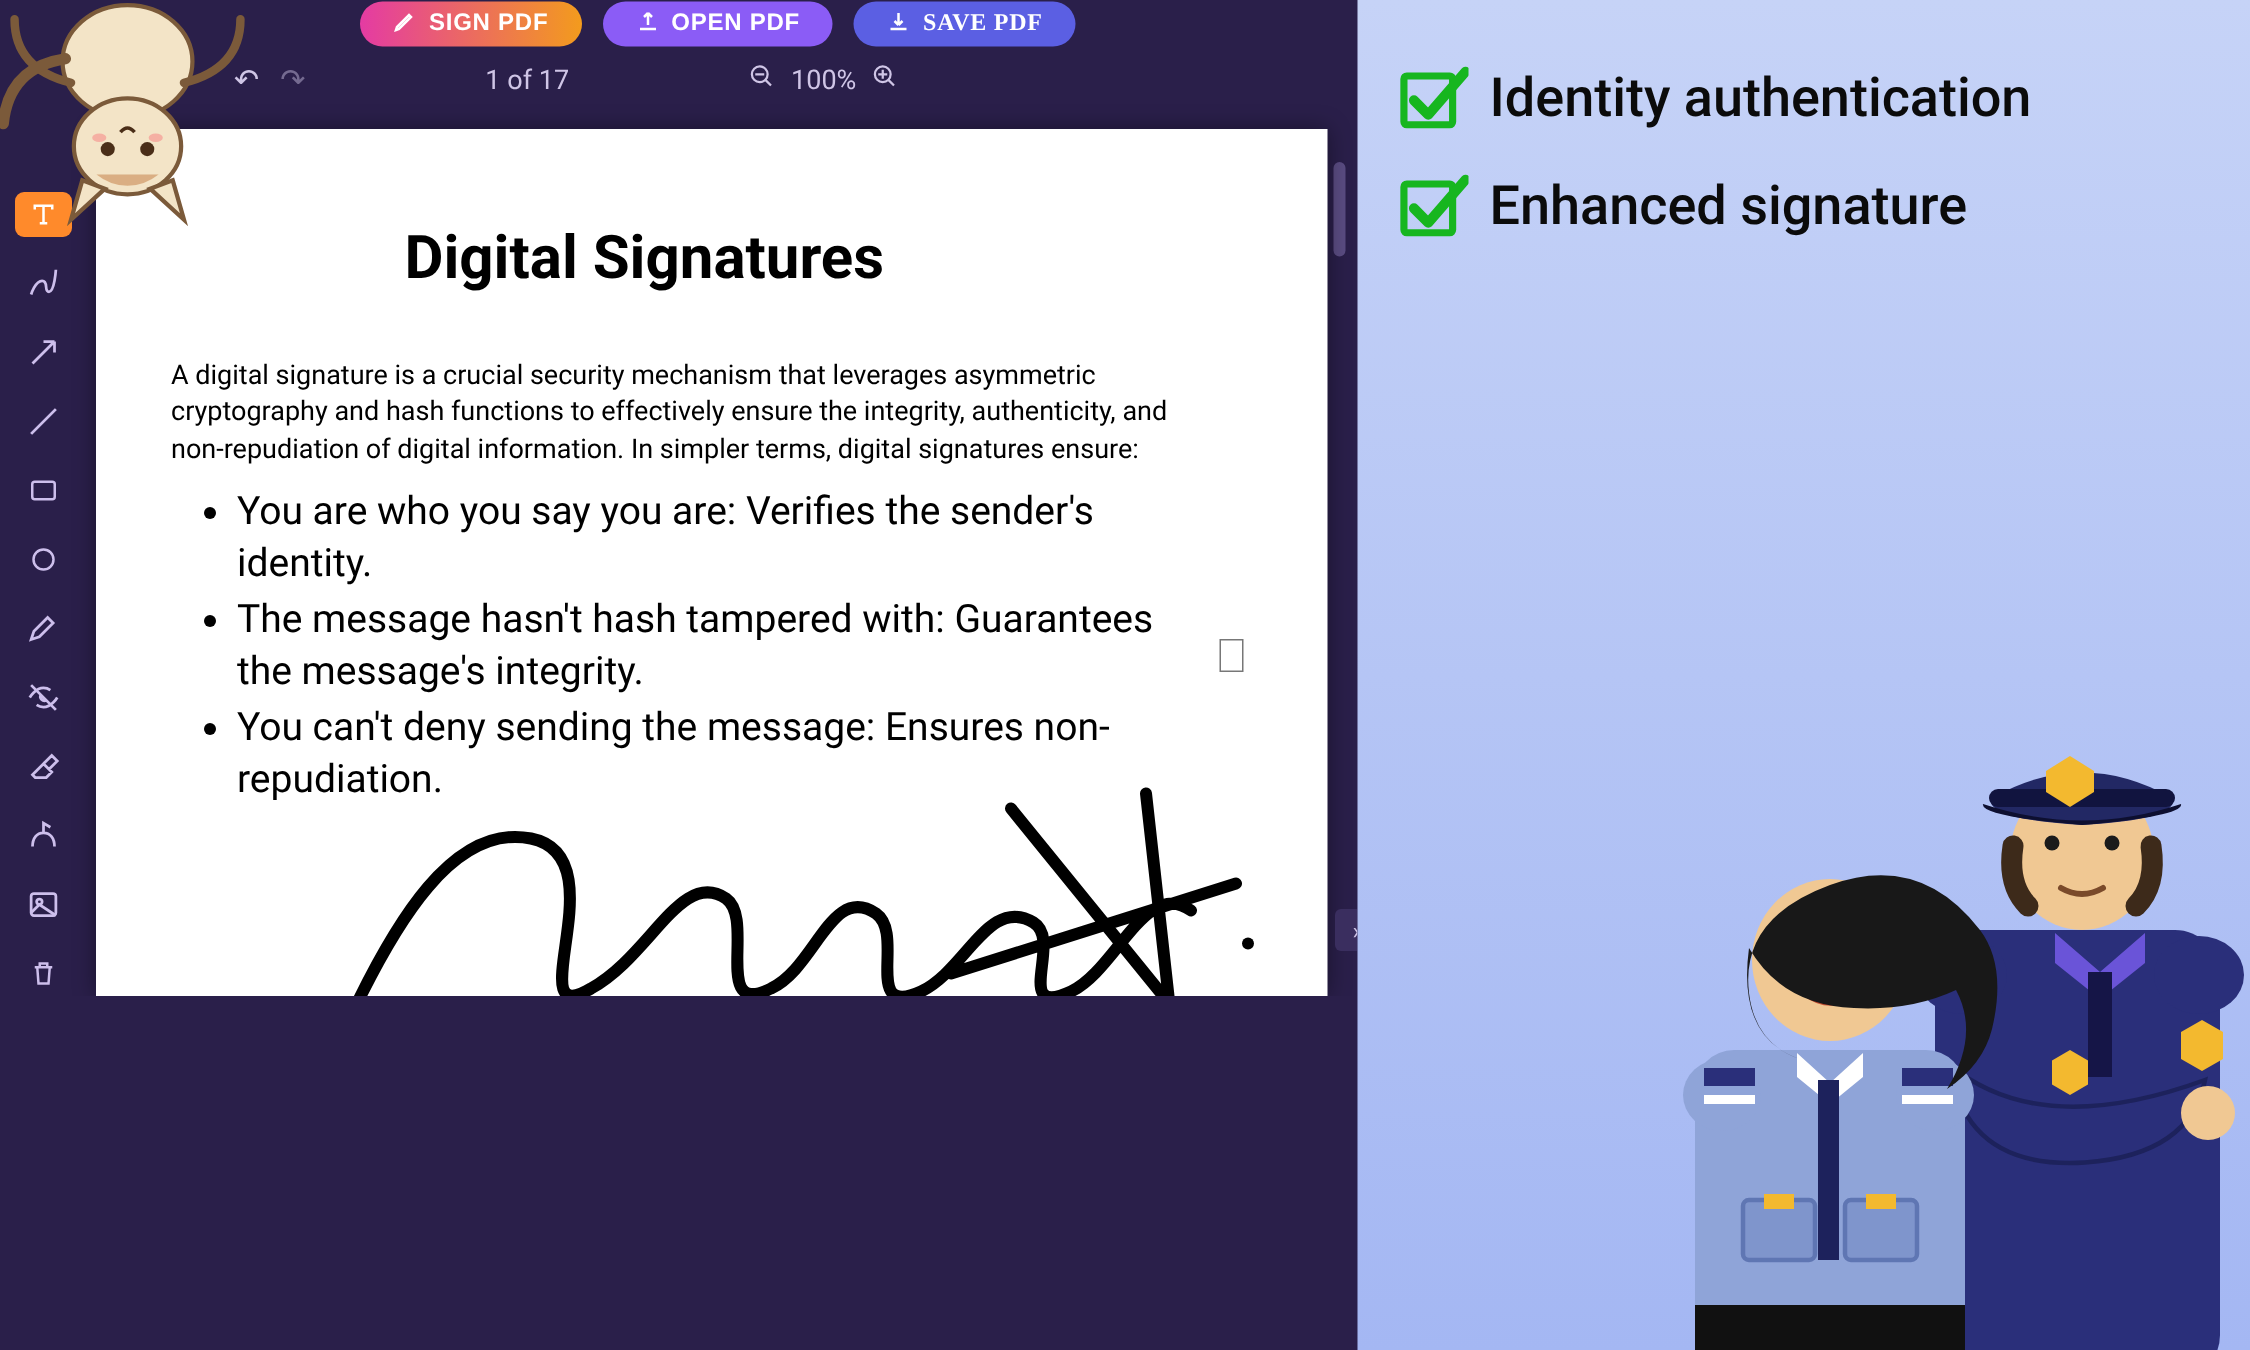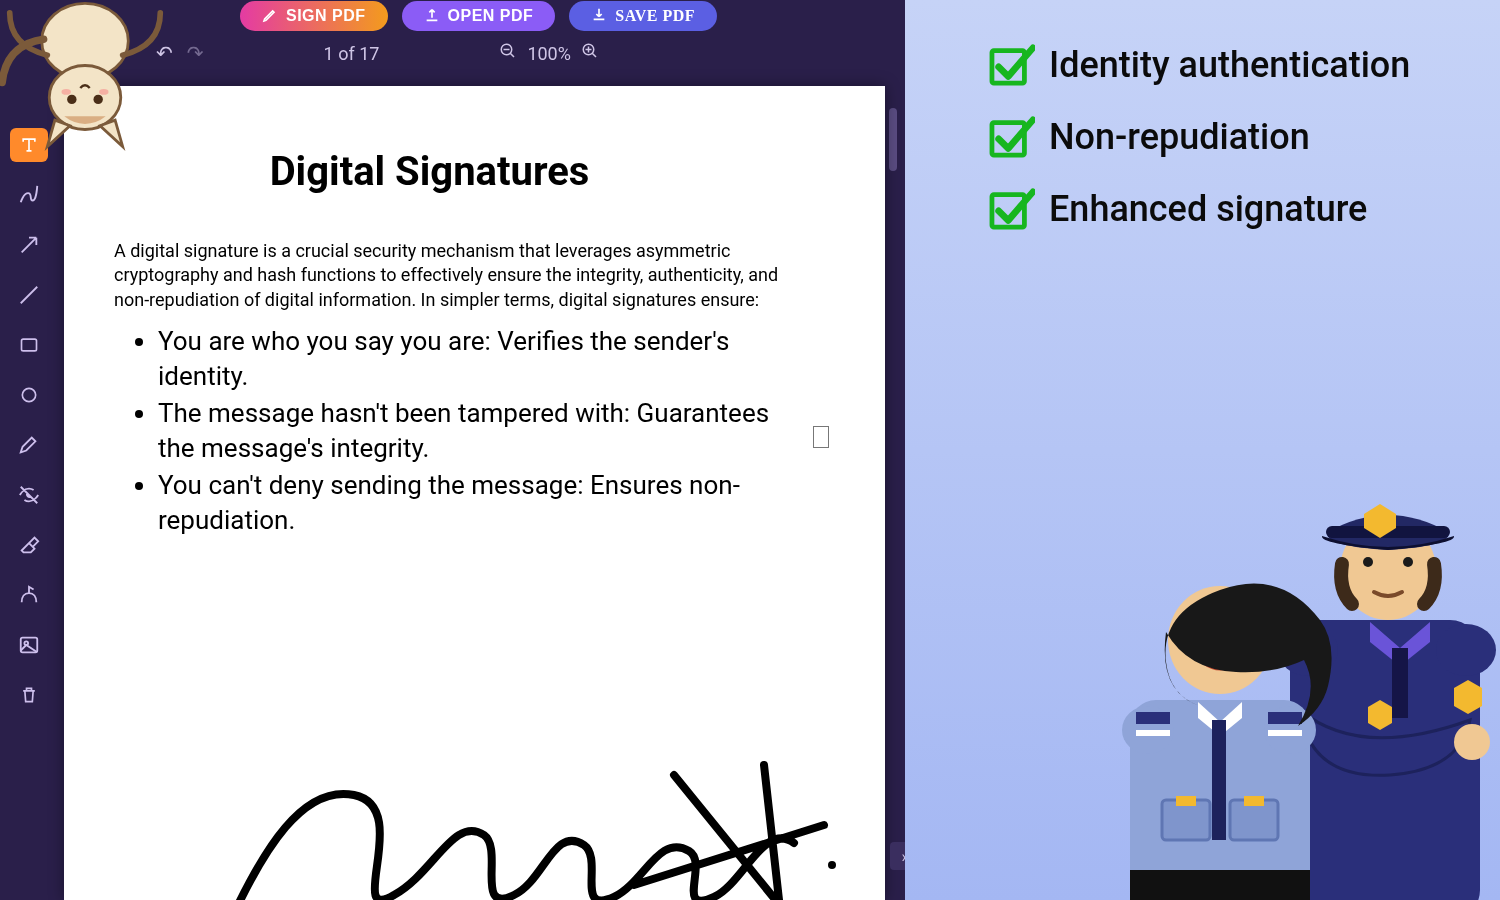--- a/index.html
+++ b/index.html
@@ -6,21 +6,21 @@
   body {
     width: 1500px;
     height: 900px;
     overflow: hidden;
     font-family: -apple-system, BlinkMacSystemFont, "Segoe UI", Roboto, sans-serif;
     display: flex;
     background: #2a1f4a;
   }
   .pdf-app {
     width: 905px;
-    height: 900px;
+    height: 664px;
     background: #2a1f4a;
     display: flex;
     flex-direction: column;
     position: relative;
     overflow: hidden;
   }
   .top-btn-bar {
     display: flex;
     gap: 14px;
     padding: 2px 0 0 240px;
@@ -157,21 +157,21 @@
     color: #cfc5e6;
     border-radius: 4px;
     display:flex;align-items:center;justify-content:center;
     font-size:16px;
   }
 
   .right-panel {
     flex: 1;
     background: linear-gradient(180deg,#c6d3f7,#a4b7f3);
     position: relative;
-    padding: 44px 0 0 84px;
+    padding: 44px 0 0 28px;
     overflow: hidden;
   }
   .check-item {
     display: flex;
     align-items: center;
     gap: 14px;
     font-size: 36px;
     font-weight: 500;
     color: #0b0b0b;
     margin-bottom: 30px;
@@ -348,21 +348,21 @@
       </div>
     </div>
 
     <div class="page-wrap">
       <div class="scroll-track"></div>
       <div class="page">
         <h1>Digital Signatures</h1>
         <p class="intro">A digital signature is a crucial security mechanism that leverages asymmetric cryptography and hash functions to effectively ensure the integrity, authenticity, and non-repudiation of digital information. In simpler terms, digital signatures ensure:</p>
         <ul>
           <li>You are who you say you are: Verifies the sender's identity.</li>
-          <li>The message hasn't been tampered with: Guarantees the message's integrity.</li>
+          <li>The message hasn't hash tampered with: Guarantees the message's integrity.</li>
           <li>You can't deny sending the message: Ensures non-repudiation.</li>
         </ul>
         <div class="mini-page"></div>
 
         <svg class="sig" viewBox="0 0 640 240">
           <path d="M20 210 C 60 120, 100 60, 150 70 C 210 82, 140 200, 190 170
                    C 230 148, 250 90, 280 110 C 300 124, 270 190, 310 170
                    C 340 156, 350 100, 380 120 C 400 134, 370 190, 410 172
                    C 440 158, 455 108, 485 126 C 505 138, 470 190, 510 172
                    C 540 158, 560 96, 590 118
@@ -381,27 +381,20 @@
         <rect x="3" y="7" width="34" height="34" rx="2" fill="none" stroke="#17b61f" stroke-width="5"></rect>
         <path d="M10 24 l10 10 L46 4" stroke="#17b61f" stroke-width="7" fill="none" stroke-linecap="round" stroke-linejoin="round"></path>
       </svg>
     <span>Identity authentication</span>
   </div>
   <div class="check-item">
     <svg class="check-ico" viewBox="0 0 48 44">
         <rect x="3" y="7" width="34" height="34" rx="2" fill="none" stroke="#17b61f" stroke-width="5"></rect>
         <path d="M10 24 l10 10 L46 4" stroke="#17b61f" stroke-width="7" fill="none" stroke-linecap="round" stroke-linejoin="round"></path>
       </svg>
-    <span>Non-repudiation</span>
-  </div>
-  <div class="check-item">
-    <svg class="check-ico" viewBox="0 0 48 44">
-        <rect x="3" y="7" width="34" height="34" rx="2" fill="none" stroke="#17b61f" stroke-width="5"></rect>
-        <path d="M10 24 l10 10 L46 4" stroke="#17b61f" stroke-width="7" fill="none" stroke-linecap="round" stroke-linejoin="round"></path>
-      </svg>
     <span>Enhanced signature</span>
   </div>
 
   <div class="watermark">Canva</div>
 
   <div class="police-wrap">
     <svg viewBox="0 0 430 520">
 
       <g>
         <rect x="220" y="220" width="190" height="300" rx="30" fill="#2a2f7a"></rect>

